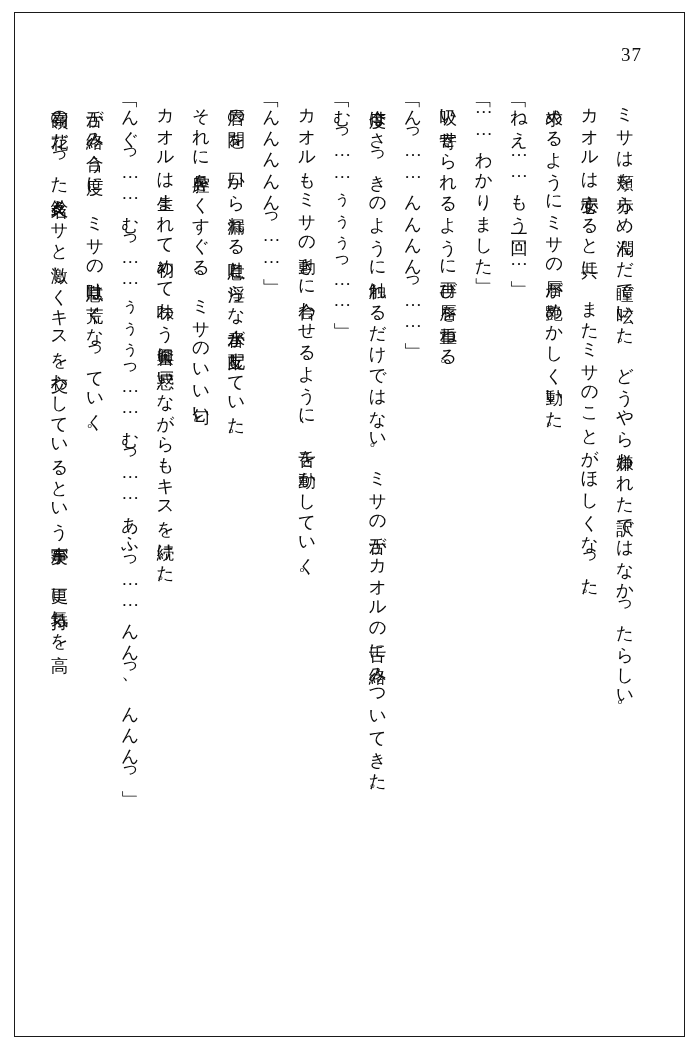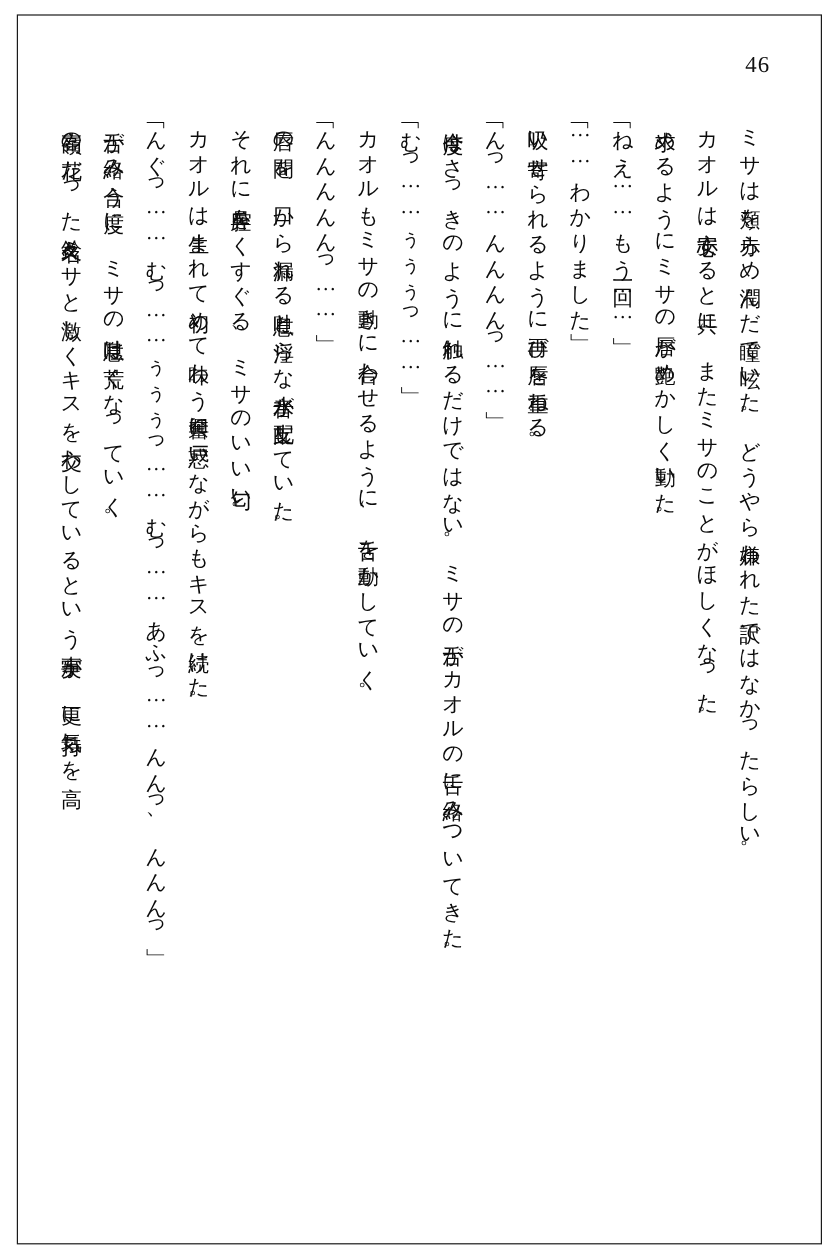--- a/index.html
+++ b/index.html
@@ -64,21 +64,21 @@
     text-indent: 0;
   }
 </style>
 </head>
 <body>
 
 <div class="page">
 
   <div class="page-frame"></div>
 
-  <div class="page-number">46</div>
+  <div class="page-number">37</div>
 
   <div class="text-block">
     <p>ミサは頬を赤らめ潤んだ瞳で呟いた。どうやら嫌われた訳ではなかったらしい。</p>
     <p>カオルは安心すると共に、またミサのことがほしくなった。</p>
     <p>求めるようにミサの唇が艶めかしく動いた。</p>
     <p>「ねえ……もう一回……」</p>
     <p>「……わかりました」</p>
     <p>吸い寄せられるように再び唇を重ねる。</p>
     <p>「んっ……んんんんっ……」</p>
     <p>今度はさっきのように触れるだけではない。ミサの舌がカオルの舌に絡みついてきた。</p>

